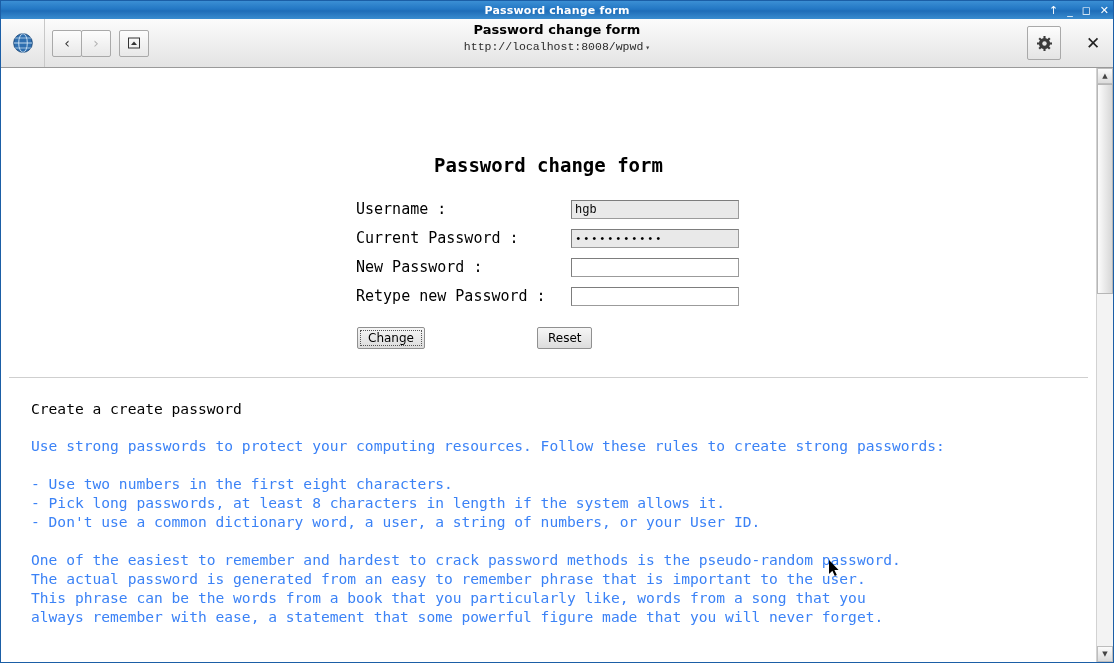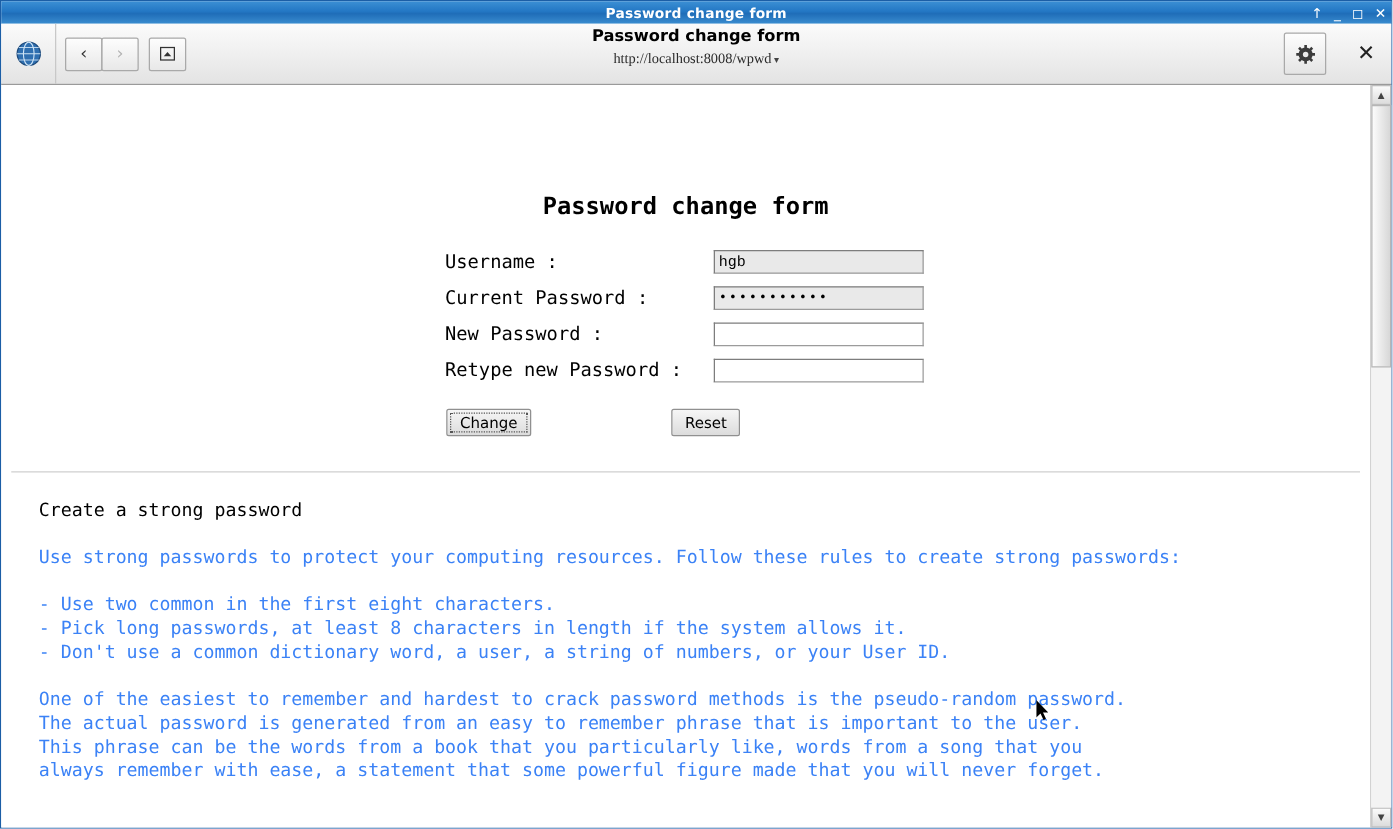--- a/index.html
+++ b/index.html
@@ -119,21 +119,21 @@
   .page-title-top {
     font-size: 13px;
     font-weight: bold;
     color: #000000;
     font-family: "DejaVu Sans", sans-serif;
     line-height: 18px;
   }
   .page-url {
     font-size: 11.5px;
     color: #2b2b2b;
-    font-family: Liberation Serif, serif;
+    font-family: Liberation Mono, monospace;
     line-height: 16px;
     pointer-events: auto;
   }
   .url-caret {
     font-size: 8px;
     color: #444;
     margin-left: 2px;
   }
   .toolbar-right {
     position: absolute;
@@ -415,25 +415,25 @@
 
         <div class="btn-row">
           <button class="btn change">Change</button>
           <div class="btn-gap"></div>
           <button class="btn">Reset</button>
         </div>
       </div>
 
       <hr class="sep">
 
-      <div class="info-heading" style="margin-top:22px;">Create a strong password</div>
+      <div class="info-heading" style="margin-top:22px;">Create a create password</div>
 
       <div class="info-para">Use strong passwords to protect your computing resources. Follow these rules to create strong passwords:</div>
       <div class="gap"></div>
-      <div class="info-para">- Use two common in the first eight characters.</div>
+      <div class="info-para">- Use two numbers in the first eight characters.</div>
       <div class="info-para">- Pick long passwords, at least 8 characters in length if the system allows it.</div>
       <div class="info-para">- Don't use a common dictionary word, a user, a string of numbers, or your User ID.</div>
       <div class="gap"></div>
       <div class="info-para">One of the easiest to remember and hardest to crack password methods is the pseudo-random password.
 The actual password is generated from an easy to remember phrase that is important to the user.
 This phrase can be the words from a book that you particularly like, words from a song that you
 always remember with ease, a statement that some powerful figure made that you will never forget.</div>
 
       <svg class="cursor" viewBox="0 0 12 18">
         <polygon points="0,0 0,14 3.4,10.8 5.8,16 7.8,15 5.4,10 9.6,10" fill="#000000"></polygon>

